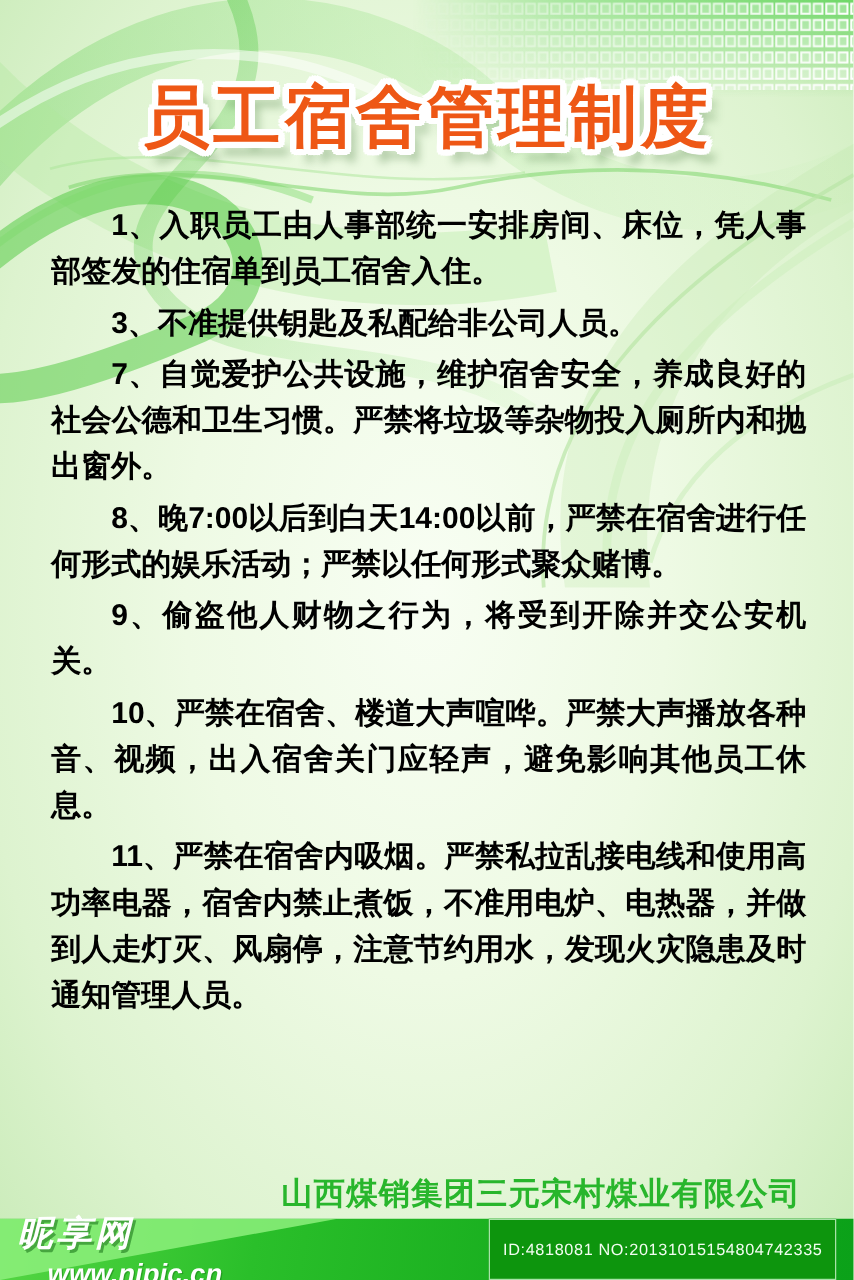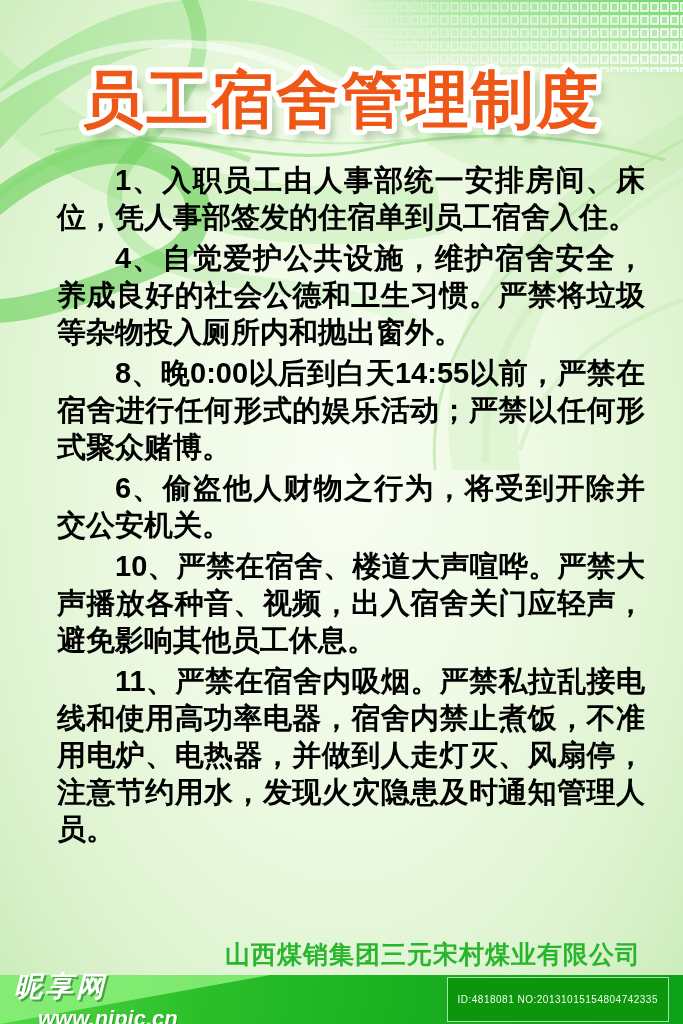--- a/index.html
+++ b/index.html
@@ -10,39 +10,39 @@
     font-family:"Liberation Sans",sans-serif;
     background:
       radial-gradient(ellipse at 50% 46%, #f8fef3 0%, #eefae4 40%, #ddf3cf 75%, #c9ebb8 100%);
   }
   .bg{position:absolute;left:0;top:0;width:683px;height:1024px;pointer-events:none;}
   .title{
     position:absolute;
     top:58px;left:0;width:100%;
     margin:0;
     text-align:center;
-    font-size:62px;
+    font-size:54px;
     font-weight:900;
     letter-spacing:3px;
     color:#ee5715;
     text-shadow:
       -5px 0 0 #fff, 5px 0 0 #fff, 0 -5px 0 #fff, 0 5px 0 #fff,
       -4px -4px 0 #fff, 4px -4px 0 #fff, -4px 4px 0 #fff, 4px 4px 0 #fff,
       -5px 2px 0 #fff, 5px 2px 0 #fff, -2px -5px 0 #fff, 2px -5px 0 #fff,
       -2px 5px 0 #fff, 2px 5px 0 #fff, -5px -2px 0 #fff, 5px -2px 0 #fff,
       8px 10px 7px rgba(70,120,60,0.40);
   }
   .rules{
     position:absolute;
     top:162px;left:41px;right:38px;
   }
   .rule{
-    margin:0 0 4px 16px;
+    margin:0 0 4px 0;
     text-indent:2em;
-    font-size:29px;
+    font-size:24px;
     font-weight:700;
     line-height:37px;
     color:#000;
     text-align:justify;
   }
   .company{
     position:absolute;
     right:42px;
     top:938px;
     font-size:25px;
@@ -73,21 +73,21 @@
   .brand-url{
     margin-left:24px;
     font-size:22px;font-weight:700;font-style:italic;color:#ffffff;
     text-shadow:1px 1px 0 rgba(20,110,20,.45);
   }
   .id-badge{
     position:relative;z-index:1;
     background:#0d950d;
     border:1px solid #a7e3a7;
     color:#f2fdf0;
-    font-size:10px;
+    font-size:13px;
     padding:16px 10px;
     letter-spacing:.5px;
     white-space:nowrap;
   }
 </style>
 </head>
 <body>
 
 <div class="poster">
 
@@ -135,23 +135,24 @@
     <path d="M683,115 C505,215 430,320 452,470 L520,470 C505,340 565,235 683,168 Z" fill="#bfe9ab" opacity="0.30"></path>
     <path d="M683,140 C525,230 425,335 435,470" stroke="#b9e6a6" stroke-width="3" fill="none" opacity="0.7"></path>
     <path d="M683,178 C545,262 478,345 486,462" stroke="#cdeebd" stroke-width="7" fill="none" opacity="0.55"></path>
     <path d="M683,300 C600,330 540,380 520,450" stroke="#c6ecb5" stroke-width="4" fill="none" opacity="0.5"></path>
   </svg>
 
   <h1 class="title">员工宿舍管理制度</h1>
 
   <div class="rules">
     <p class="rule">1、入职员工由人事部统一安排房间、床位，凭人事部签发的住宿单到员工宿舍入住。</p>
-    <p class="rule">4、自觉爱护公共设施，维护宿舍安全，养成良好的社会公德和卫生习惯。严禁将垃圾等杂物投入厕所内和抛出窗外。</p>
-    <p class="rule">8、晚0:00以后到白天14:55以前，严禁在宿舍进行任何形式的娱乐活动；严禁以任何形式聚众赌博。</p>
-    <p class="rule">6、偷盗他人财物之行为，将受到开除并交公安机关。</p>
+    <p class="rule">3、不准提供钥匙及私配给非公司人员。</p>
+    <p class="rule">7、自觉爱护公共设施，维护宿舍安全，养成良好的社会公德和卫生习惯。严禁将垃圾等杂物投入厕所内和抛出窗外。</p>
+    <p class="rule">8、晚7:00以后到白天14:00以前，严禁在宿舍进行任何形式的娱乐活动；严禁以任何形式聚众赌博。</p>
+    <p class="rule">9、偷盗他人财物之行为，将受到开除并交公安机关。</p>
     <p class="rule">10、严禁在宿舍、楼道大声喧哗。严禁大声播放各种音、视频，出入宿舍关门应轻声，避免影响其他员工休息。</p>
     <p class="rule">11、严禁在宿舍内吸烟。严禁私拉乱接电线和使用高功率电器，宿舍内禁止煮饭，不准用电炉、电热器，并做到人走灯灭、风扇停，注意节约用水，发现火灾隐患及时通知管理人员。</p>
   </div>
 
   <div class="company">山西煤销集团三元宋村煤业有限公司</div>
 
   <div class="footer">
     <div class="brand">
       <span class="brand-name">昵享网</span>
       <span class="brand-url">www.nipic.cn</span>

